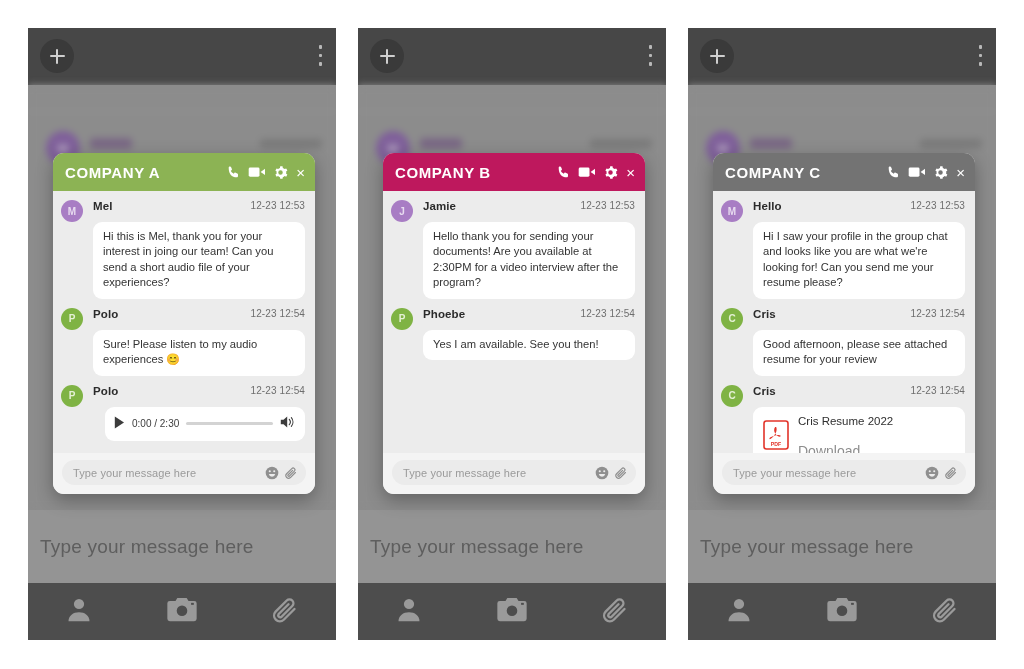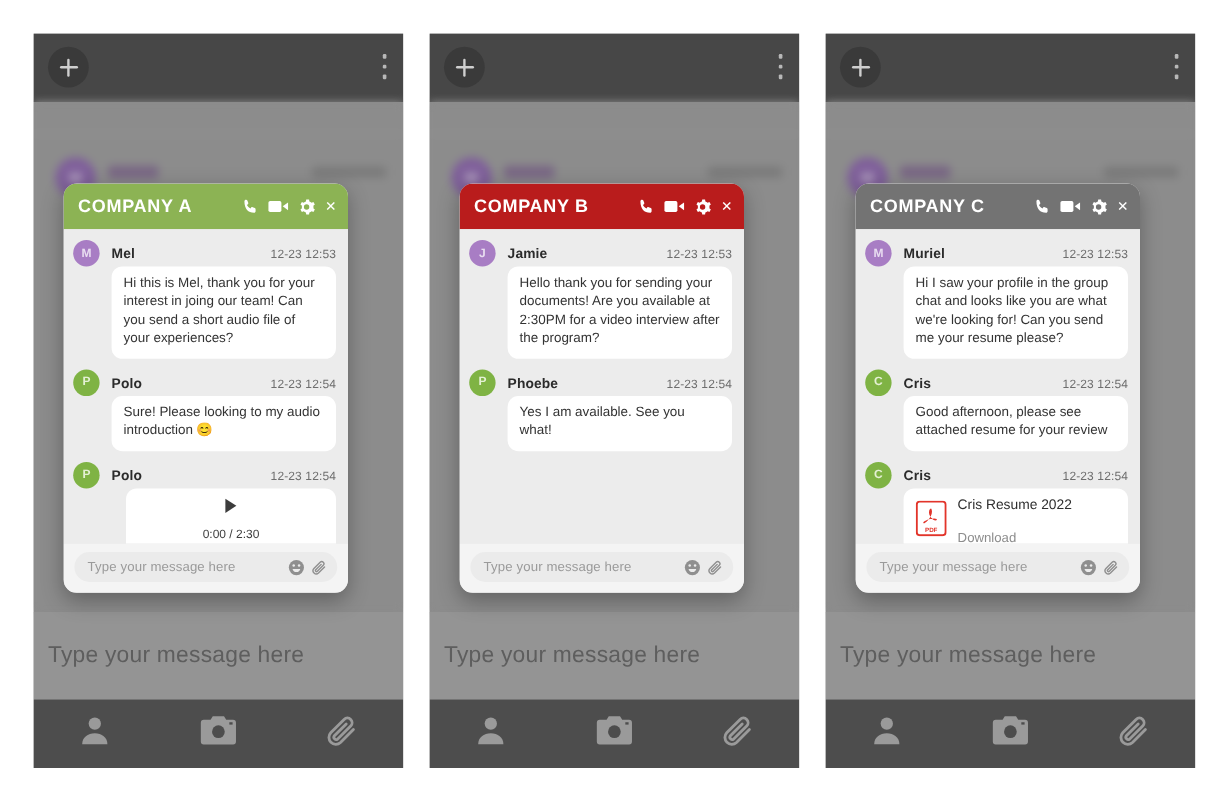--- a/index.html
+++ b/index.html
@@ -93,21 +93,21 @@
     height: 57px; background: #4d4d4d;
     display: flex; align-items: center; justify-content: space-around;
   }
   .bottom-nav .nav-ico { opacity: .62; }
 
   
   .chat {
     position: absolute;
     left: 25px;
     top: 125px;
-    width: 237px;
+    width: 262px;
     border-radius: 11px;
     box-shadow: 0 6px 18px rgba(0,0,0,.30);
     overflow: hidden;
     background: #ececec;
   }
   .chat-head {
     height: 38px;
     display: flex; align-items: center;
     padding: 0 10px 0 12px;
   }
@@ -127,21 +127,21 @@
 
   .chat-body {
     background: #ececec;
     padding: 9px 10px 4px 8px;
     height: 262px;
     overflow: hidden;
     position: relative;
   }
   .msg { position: relative; margin-bottom: 9px; }
   .msg-head {
-    display: flex; align-items: flex-end;
+    display: flex; align-items: flex-start;
     padding-left: 32px;
     height: 18px;
   }
   .avatar {
     position: absolute; left: 0; top: 0;
     width: 22px; height: 22px; border-radius: 50%;
     display: flex; align-items: center; justify-content: center;
     color: #f2eaf7; font-size: 10px; font-weight: bold;
   }
   .av-purple { background: #a87dc4; color: #e8dcf0; }
@@ -163,38 +163,38 @@
     line-height: 1.38;
     color: #333;
   }
 
   
   .audio-bubble {
     margin: 4px 0 0 44px;
     background: #fff;
     border-radius: 9px;
     padding: 8px 9px;
-    display: flex; align-items: center; gap: 7px; flex-direction: column;
+    display: flex; align-items: center; gap: 7px;
   }
   .audio-time { font-size: 10px; color: #3c3c3c; white-space: nowrap; }
   .audio-track {
     flex: 1; height: 3px; background: #d3d3d3; border-radius: 2px;
   }
 
   
   .file-bubble {
     margin: 4px 0 0 32px;
     background: #fff;
     border-radius: 9px;
     padding: 8px 10px;
     display: flex; align-items: center; gap: 9px;
   }
   .file-meta { display: flex; flex-direction: column; gap: 16px; }
   .file-name { font-size: 11.5px; color: #2f2f2f; }
-  .file-sub { font-size: 11px; color: #8d8d8d; }
+  .file-sub { font-size: 14px; color: #8d8d8d; }
 
   .chat-foot {
     background: #f4f4f4;
     padding: 7px 9px 9px 9px;
   }
   .compose-pill {
     background: #ebebeb;
     border-radius: 14px;
     height: 25px;
     display: flex; align-items: center;
@@ -293,21 +293,21 @@
         </div>
 
         <div class="msg">
           <div class="avatar av-green">
               <span>P</span>
             </div>
           <div class="msg-head">
             <span class="sender">Polo</span>
             <span class="timestamp">12-23 12:54</span>
           </div>
-          <div class="bubble">Sure! Please looking to my audio introduction 😊</div>
+          <div class="bubble">Sure! Please listen to my audio experiences 😊</div>
         </div>
 
         <div class="msg">
           <div class="avatar av-green">
               <span>P</span>
             </div>
           <div class="msg-head">
             <span class="sender">Polo</span>
             <span class="timestamp">12-23 12:54</span>
           </div>
@@ -387,21 +387,21 @@
             <rect x="20.4" y="5.2" width="2.2" height="1.6" fill="#4d4d4d"></rect>
           </svg>
       </span>
       <span class="nav-ico">
         <svg width="30" height="30" viewBox="0 0 24 24" fill="none" stroke="#c9c9c9" stroke-width="1.9" stroke-linecap="round">
             <path d="M19.6 11.2 11 19.8a4.6 4.6 0 0 1-6.5-6.5l8.9-8.9a3.1 3.1 0 0 1 4.4 4.4l-8.8 8.8a1.6 1.6 0 0 1-2.2-2.2l8-8"></path>
           </svg>
       </span>
     </div>
     <div class="chat">
-      <div class="chat-head" style="background:#b91c1c">
+      <div class="chat-head" style="background:#be185d">
         <span class="chat-title">COMPANY B</span>
         <span class="hico">
           <svg width="15" height="15" viewBox="0 0 24 24" fill="#fff">
               <path d="M6.6 2.4c.7 0 1.3.4 1.6 1l1.2 2.9c.3.7.1 1.5-.5 2l-1.2 1c.9 2 2.6 3.7 4.6 4.6l1-1.2c.5-.6 1.3-.8 2-.5l2.9 1.2c.6.3 1 .9 1 1.6v2.7c0 1.1-.9 2-2 2C9.3 19.7 4.3 14.7 4.3 4.4c0-1.1.9-2 2-2z"></path>
             </svg>
         </span>
         <span class="hico">
           <svg width="18" height="14" viewBox="0 0 26 18" fill="#fff">
               <rect x="1" y="2.4" width="15.6" height="13.4" rx="2.1"></rect>
               <path d="M18.2 8.9 24.6 4.3v9.2z"></path>
@@ -426,21 +426,21 @@
           <div class="bubble">Hello thank you for sending your documents! Are you available at 2:30PM for a video interview after the program?</div>
         </div>
         <div class="msg">
           <div class="avatar av-green">
               <span>P</span>
             </div>
           <div class="msg-head">
             <span class="sender">Phoebe</span>
             <span class="timestamp">12-23 12:54</span>
           </div>
-          <div class="bubble">Yes I am available. See you what!</div>
+          <div class="bubble">Yes I am available. See you then!</div>
         </div>
       </div>
       <div class="chat-foot">
         <div class="compose-pill">
           <span class="cph">Type your message here</span>
           <span class="cico">
             <svg width="14" height="14" viewBox="0 0 20 20" fill="#8f8f8f">
                 <circle cx="10" cy="10" r="9"></circle>
                 <circle cx="6.8" cy="7.6" r="1.5" fill="#ebebeb"></circle>
                 <circle cx="13.2" cy="7.6" r="1.5" fill="#ebebeb"></circle>
@@ -520,21 +520,21 @@
             </svg>
         </span>
         <span class="close-x">×</span>
       </div>
       <div class="chat-body">
         <div class="msg">
           <div class="avatar av-purple">
               <span>M</span>
             </div>
           <div class="msg-head">
-            <span class="sender">Muriel</span>
+            <span class="sender">Hello</span>
             <span class="timestamp">12-23 12:53</span>
           </div>
           <div class="bubble">Hi I saw your profile in the group chat and looks like you are what we're looking for! Can you send me your resume please?</div>
         </div>
         <div class="msg">
           <div class="avatar av-green">
               <span>C</span>
             </div>
           <div class="msg-head">
             <span class="sender">Cris</span>

